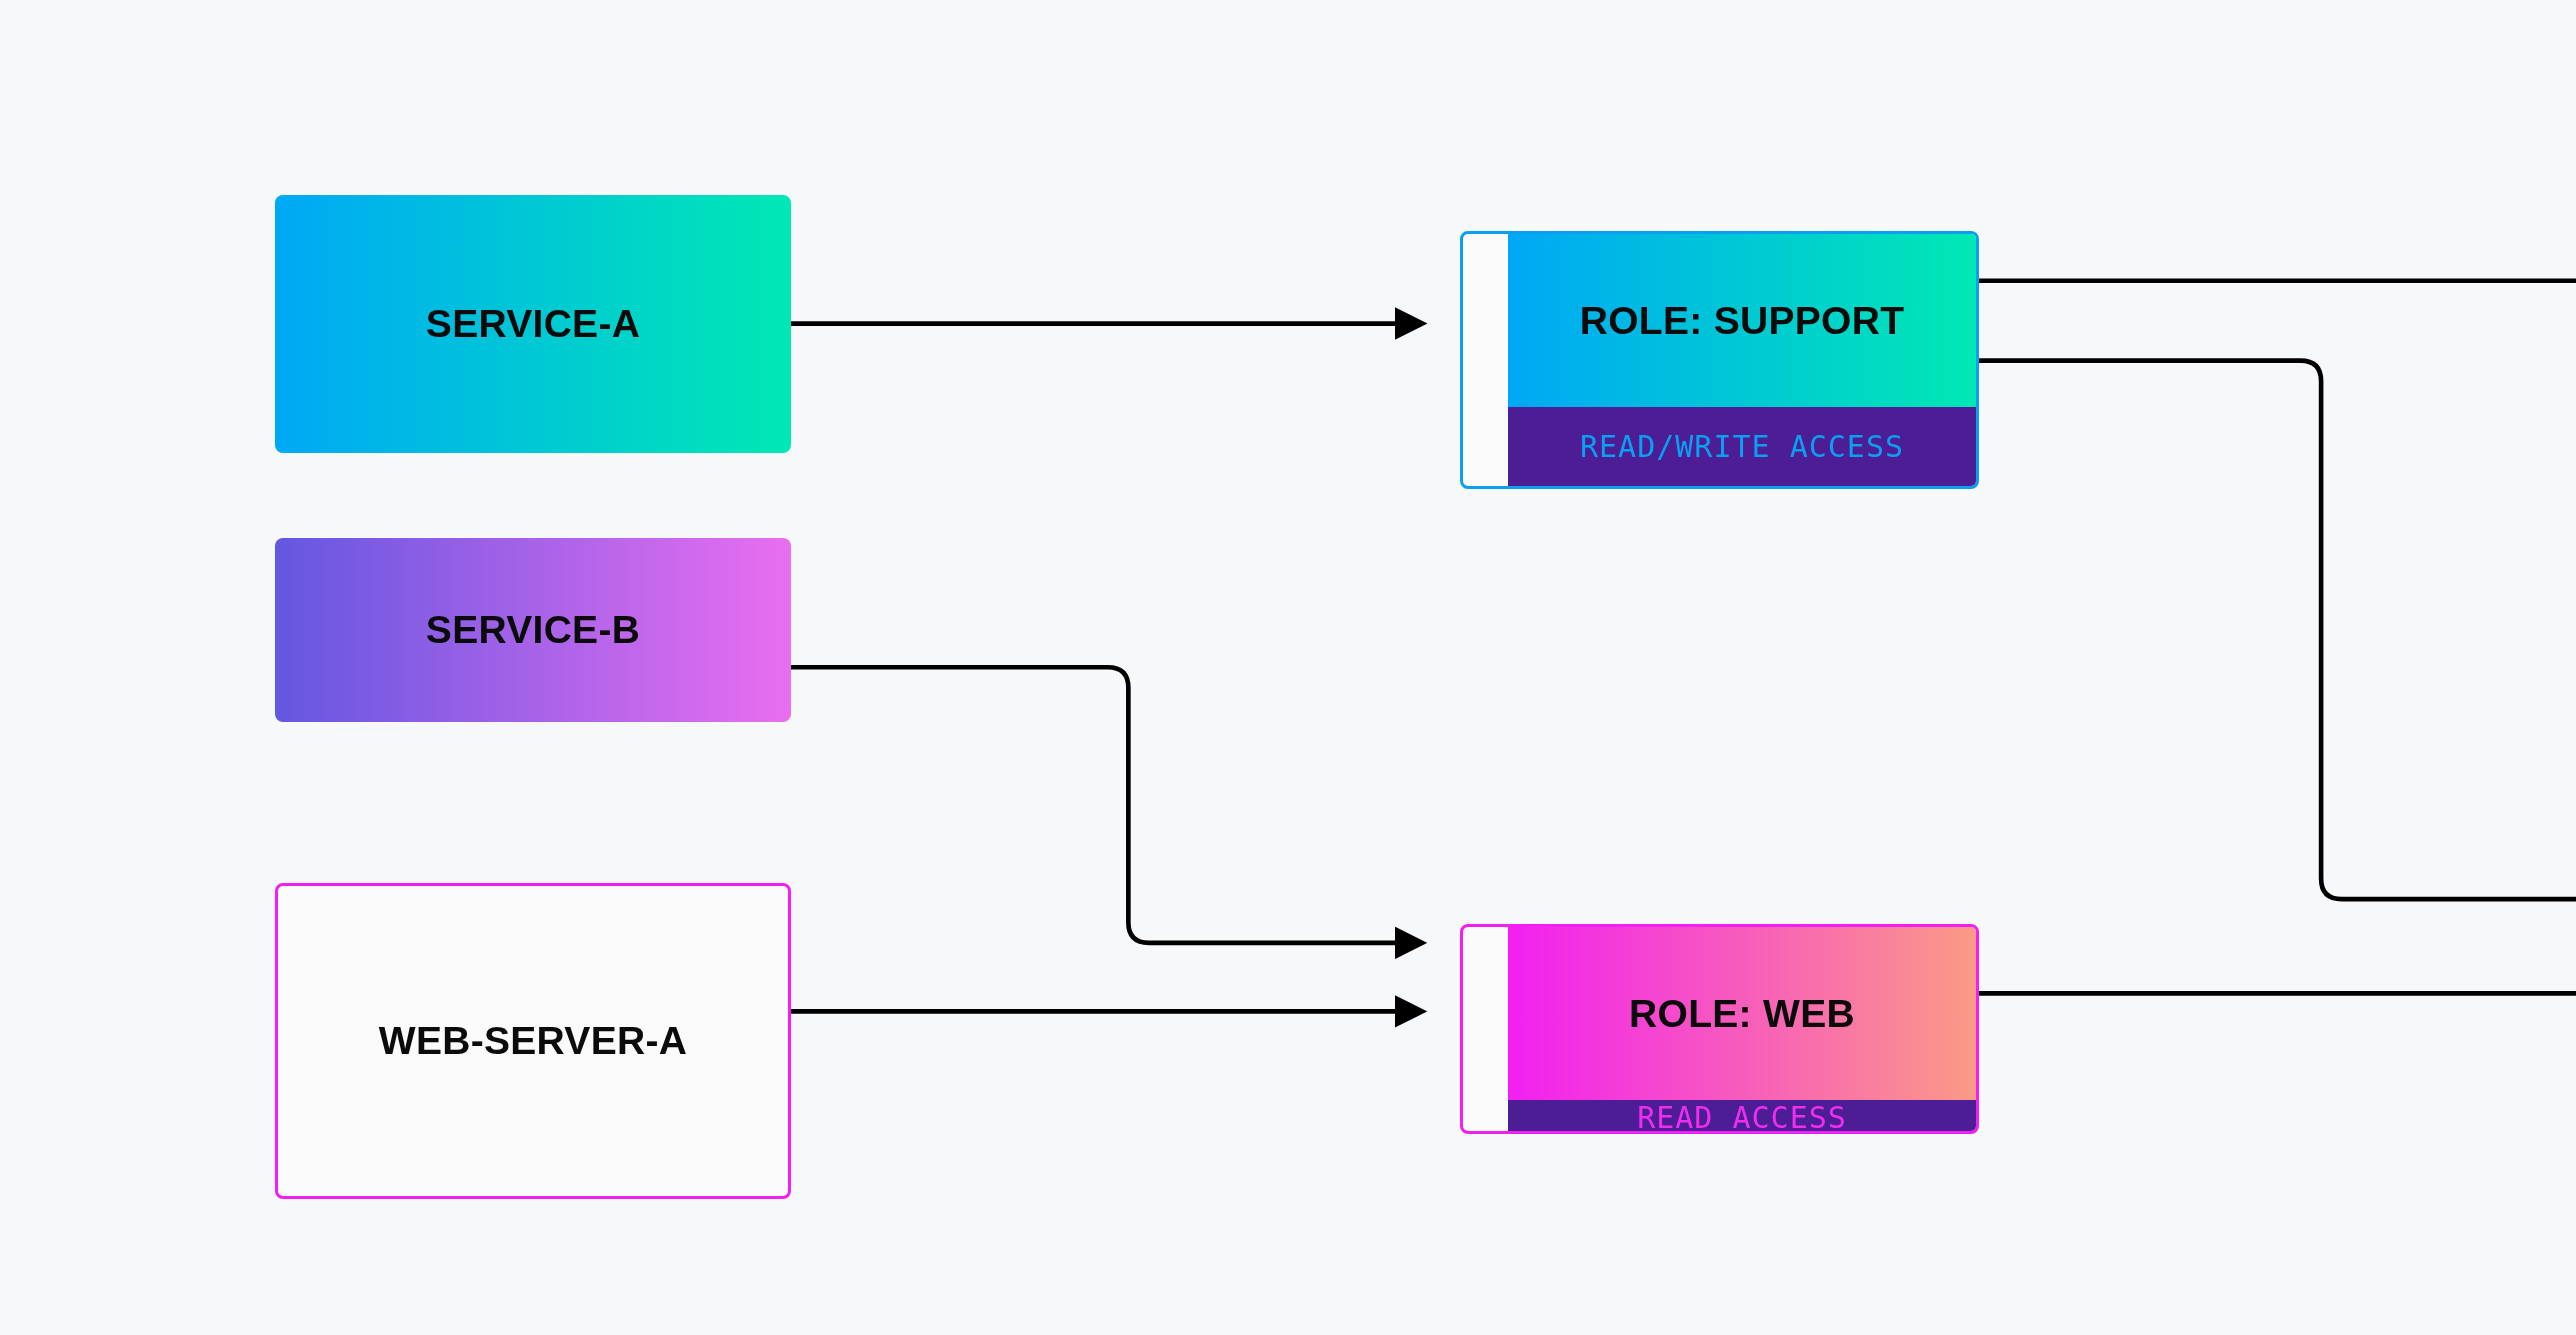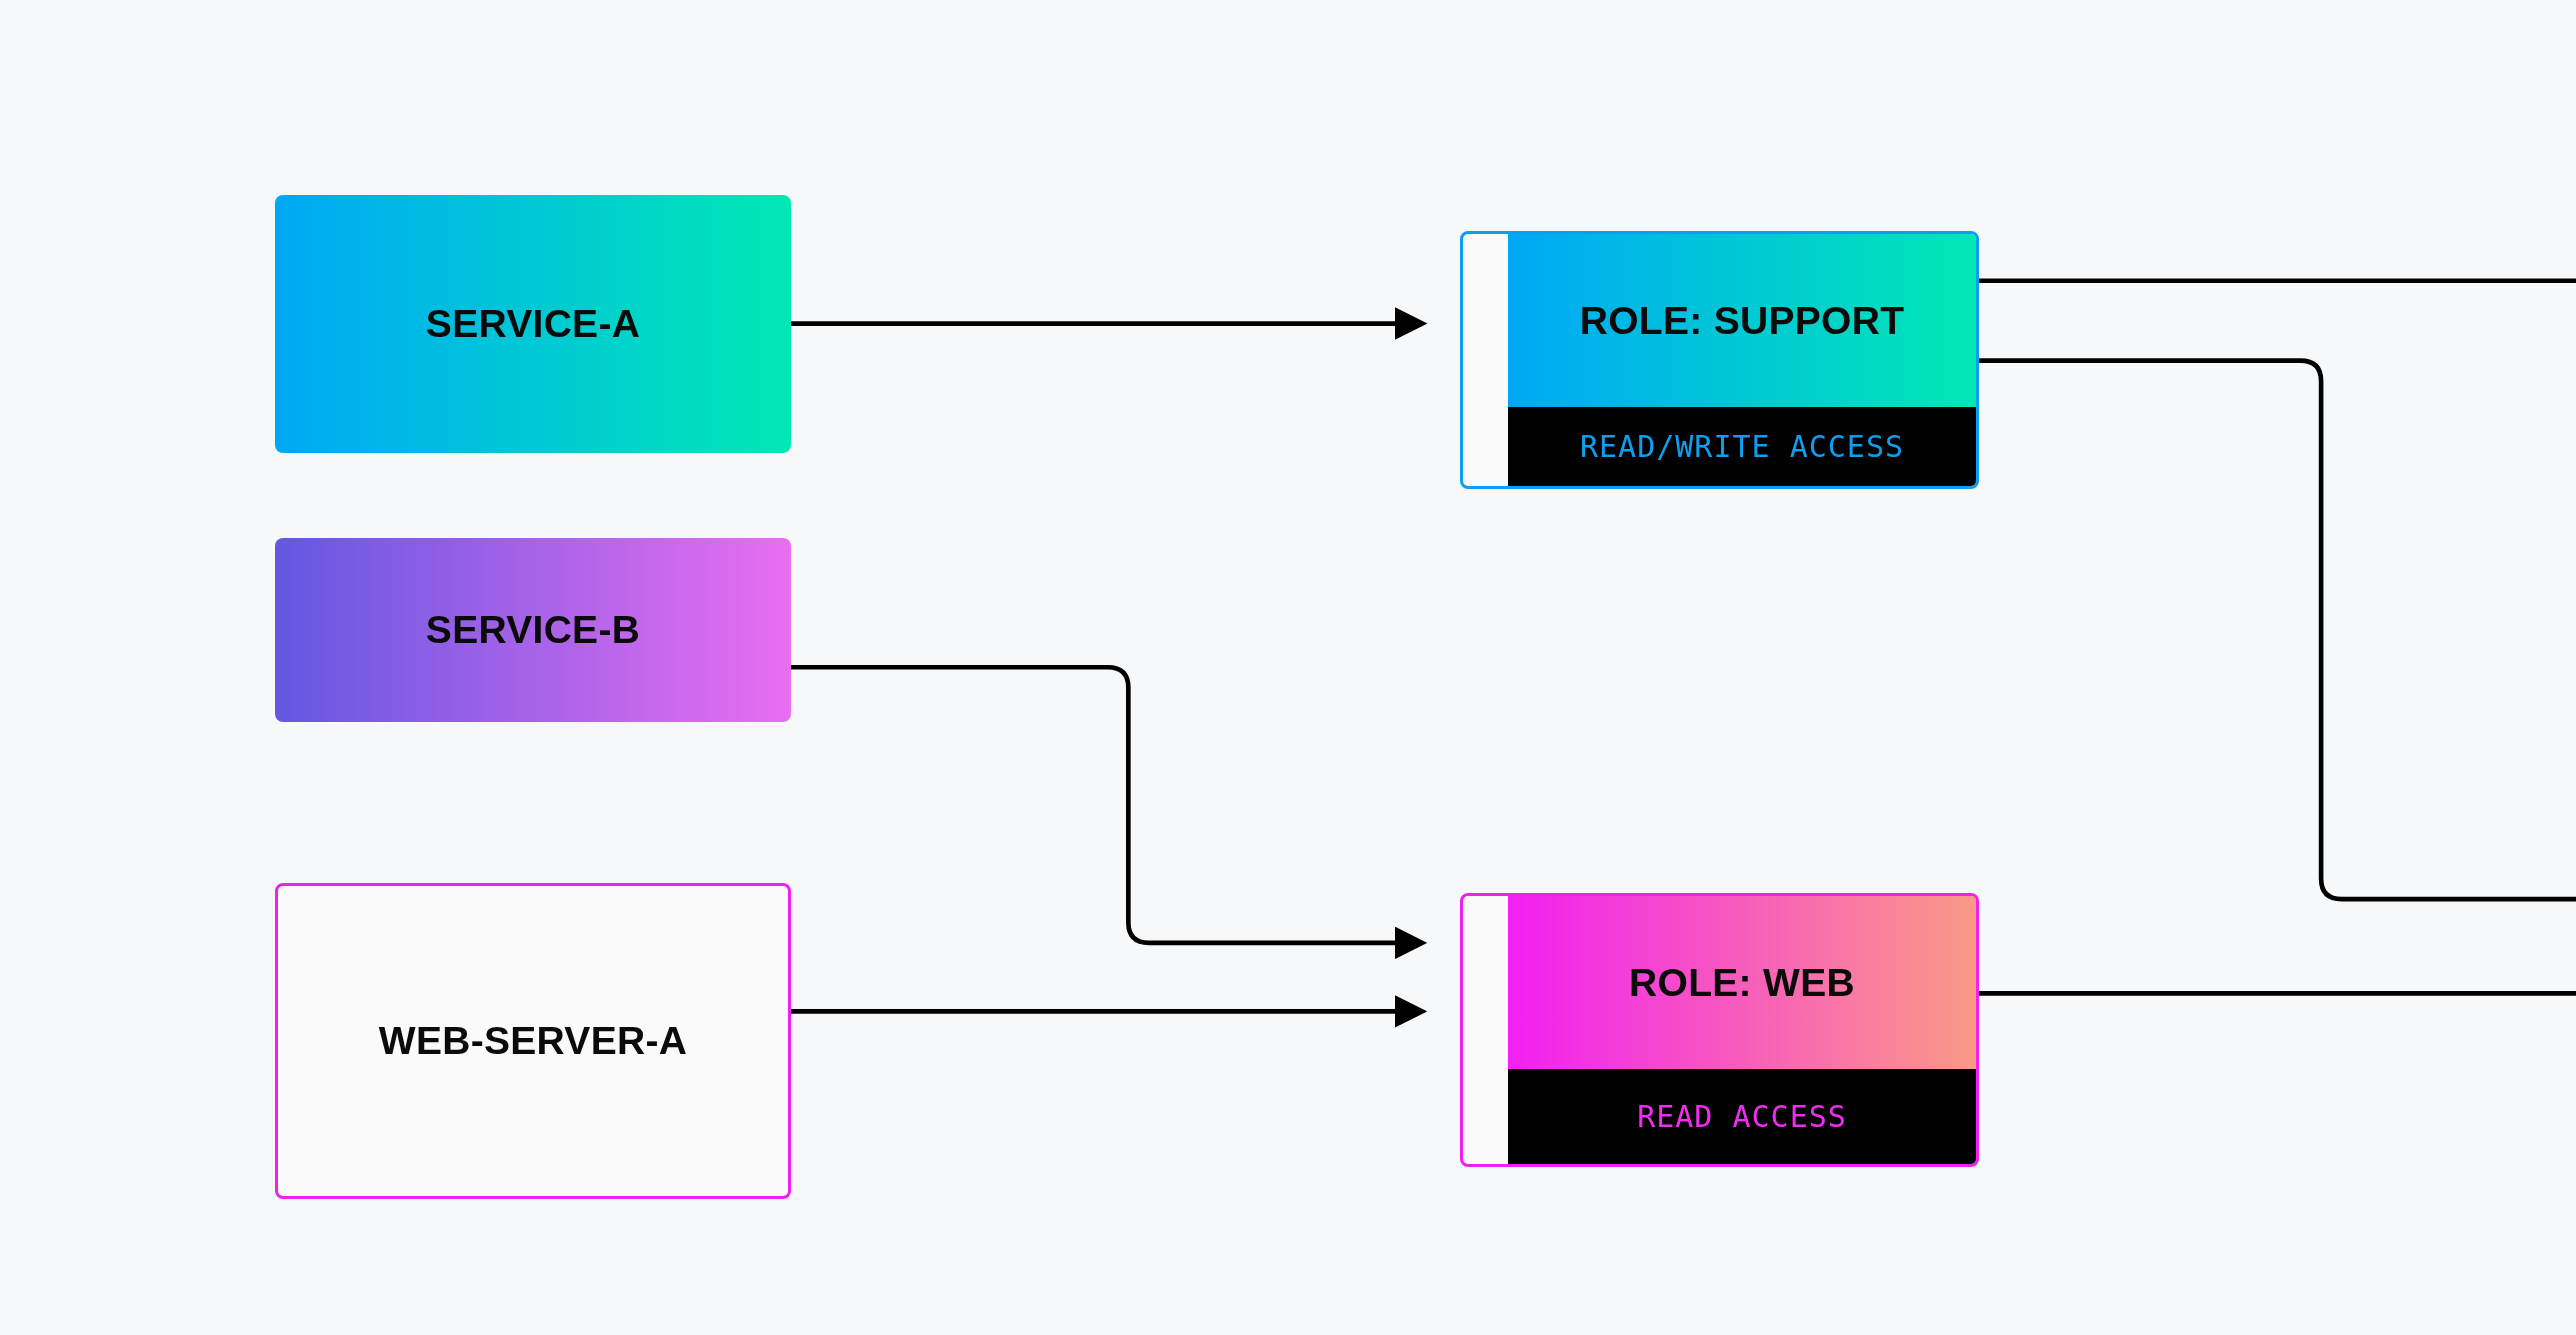--- a/index.html
+++ b/index.html
@@ -79,22 +79,22 @@
     padding-left: 45px;
   }
 
   .node.n-role-support {
     left: 1460px; top: 231px;
     width: 519px; height: 258px;
     border: 3.1px solid #0A9FF0;
   }
 
   .node.n-role-web {
-    left: 1460px; top: 893px;
-    width: 519px; height: 274px;
+    left: 1460px; top: 924px;
+    width: 519px; height: 210px;
     border: 3.1px solid #F21FF2;
   }
 
   .role-header {
     height: 173px;
     display: flex;
     align-items: center;
     justify-content: center;
     flex: 0 0 auto;
   }
@@ -104,21 +104,21 @@
   }
 
   .n-role-web .role-header {
     background: linear-gradient(90deg, #F21FF2 0%, #FB9A86 100%);
   }
 
   .role-header .node-label { flex: 0 0 auto; }
 
   .role-footer {
     flex: 1 1 auto;
-    background: #000000;
+    background: #4c1d95;
     display: flex;
     align-items: center;
     justify-content: center;
   }
 
   .role-footer-text {
     font-family: "DejaVu Sans Mono", monospace;
     font-size: 30px;
     letter-spacing: 1px;
     white-space: nowrap;

